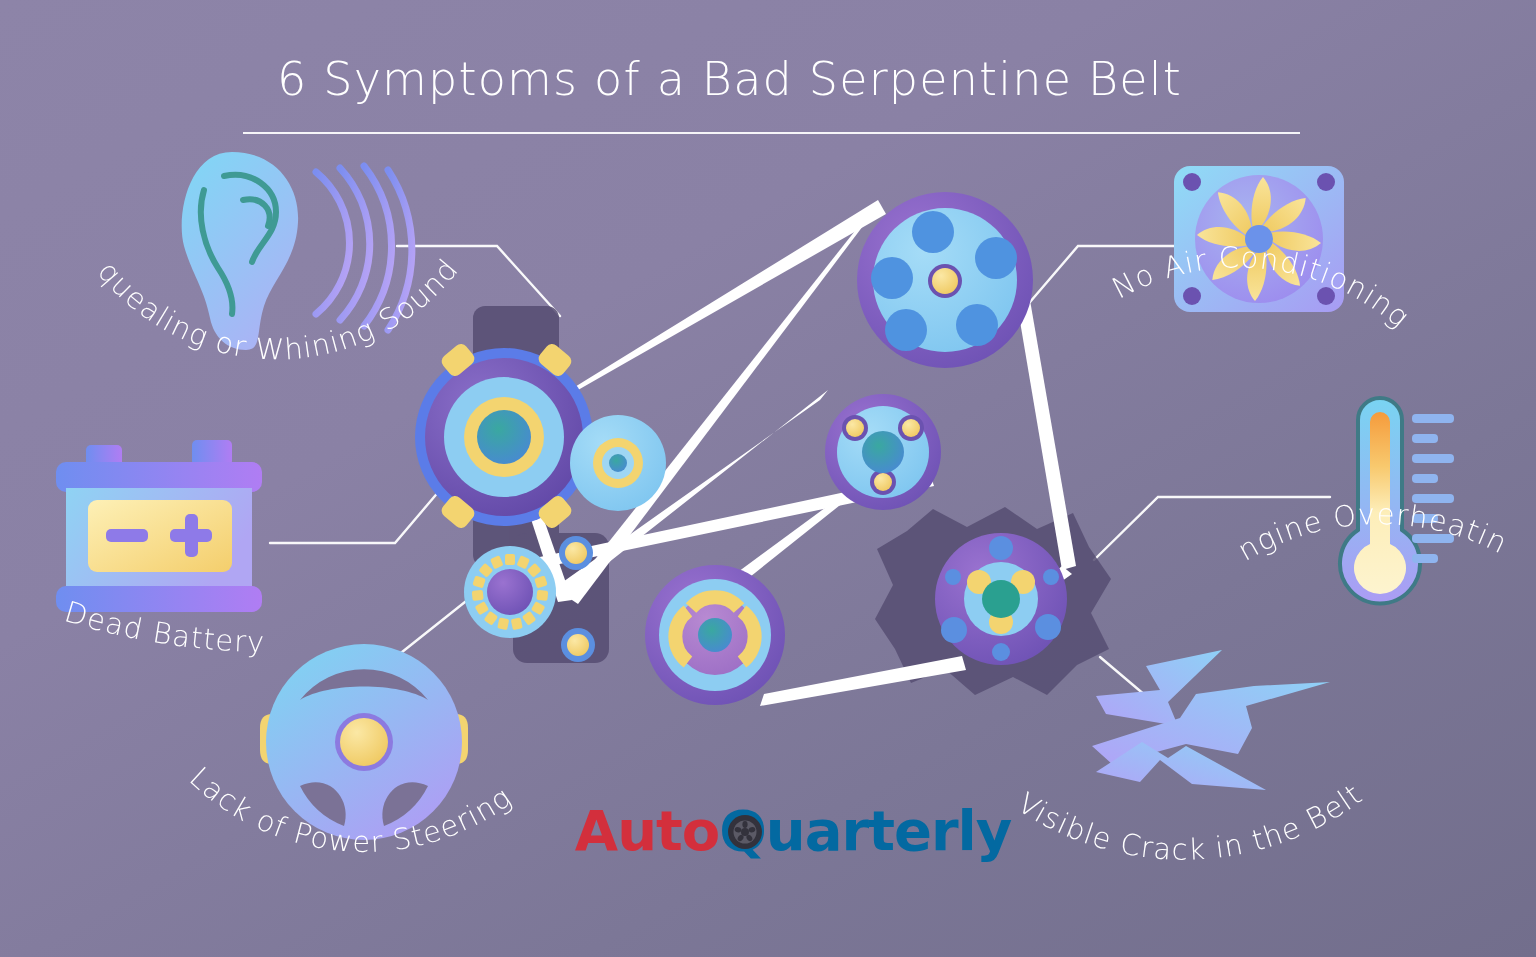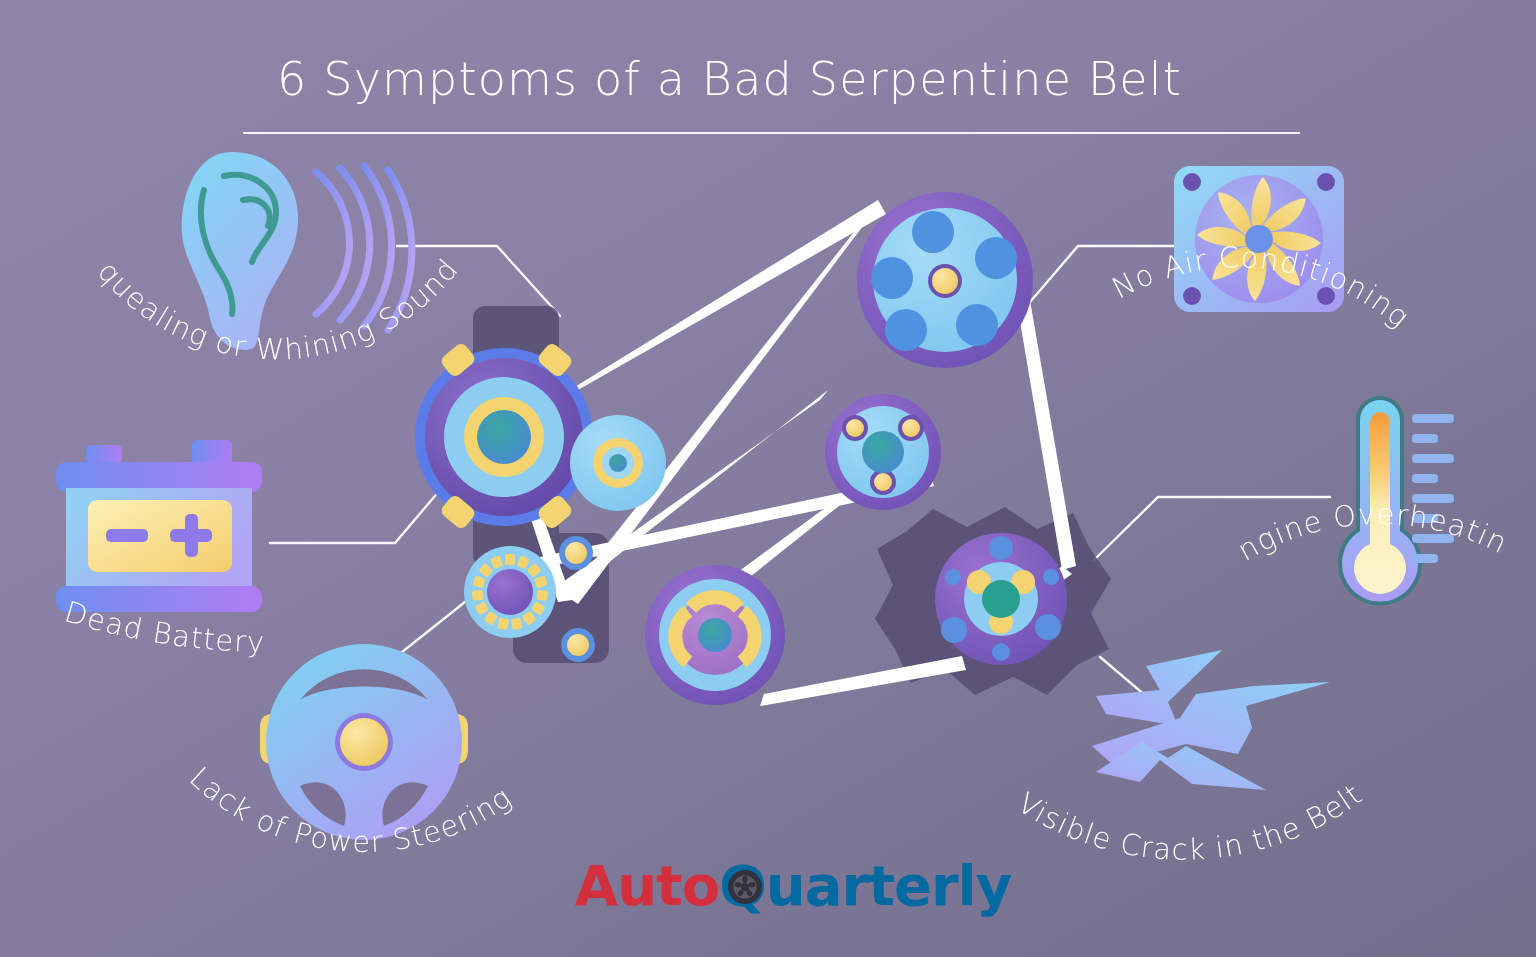--- a/index.html
+++ b/index.html
@@ -19,21 +19,21 @@
   .title{
     font-family:"DejaVu Sans", sans-serif;
     font-size:46px; font-weight:300; color:#ffffff; letter-spacing:1.2px;
     white-space:nowrap;
   }
   .title-rule{
     position:absolute; left:243px; top:132px; width:1057px; height:2px;
     background:#ffffff; opacity:.92;
   }
   .logo{
-    position:absolute; left:558px; top:849px; width:470px; height:72px;
+    position:absolute; left:558px; top:794px; width:470px; height:72px;
     display:flex; align-items:center; justify-content:center;
     font-size:56px; font-weight:700; letter-spacing:-1px;
     font-family:"DejaVu Sans", sans-serif;
   }
   .logo .auto{ color:#d32f3c; }
   .logo .quart{ color:#0369a1; }
   .logo .qhole{ position:relative; display:inline-block; }
   .curve-text{ font-family:"DejaVu Sans", sans-serif; fill:#ffffff; font-size:29px; font-weight:300; letter-spacing:1.1px; }
 </style>
 </head>

